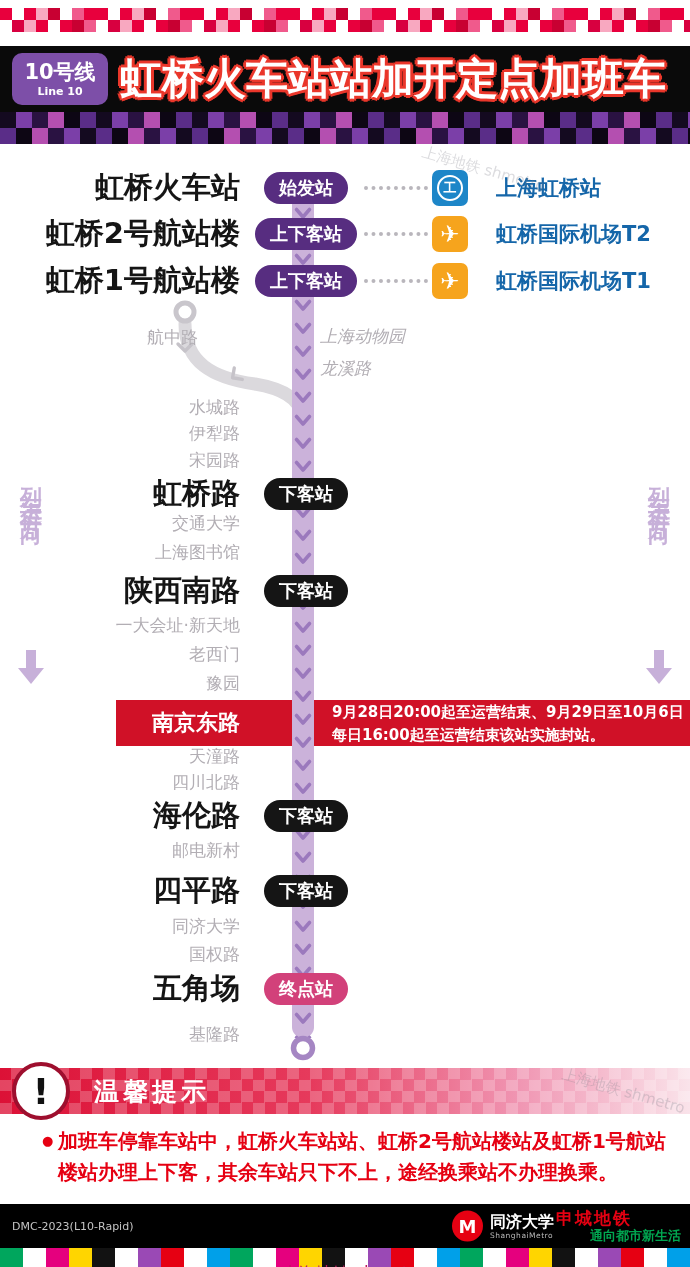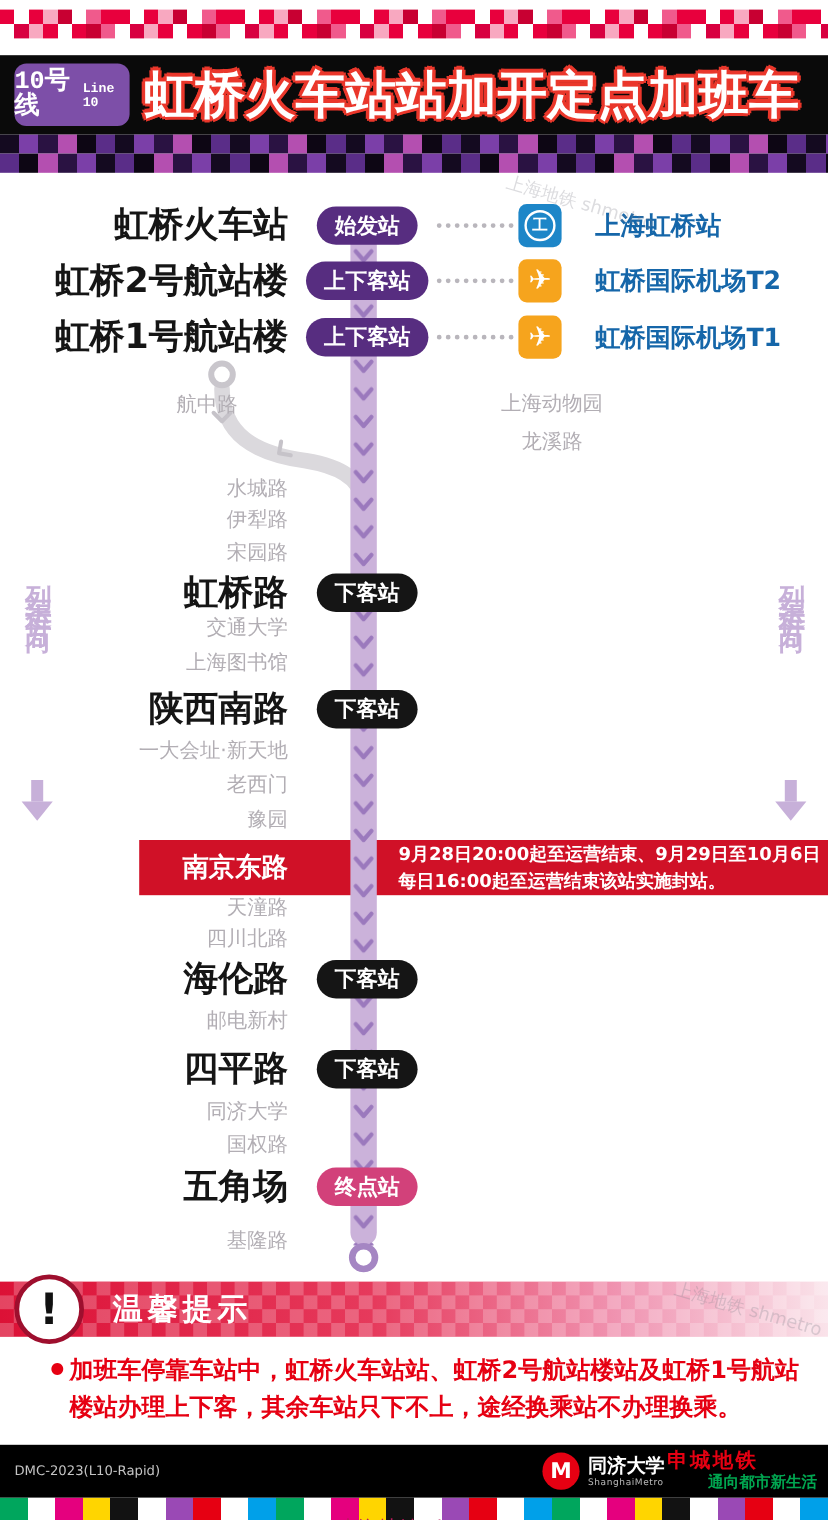--- a/index.html
+++ b/index.html
@@ -12,33 +12,33 @@
   .strip-pink { top:8px; height:24px; }
   .strip-pink .r1 { height:12px; background:repeating-linear-gradient(90deg,#e8003d 0 12px,#ffffff 12px 24px,#e8003d 24px 36px,#f8a8c0 36px 48px,#c80032 48px 60px,#ffffff 60px 72px,#f05a8c 72px 84px,#e8003d 84px 96px); }
   .strip-pink .r2 { height:12px; background:repeating-linear-gradient(90deg,#ffffff 0 12px,#d80040 12px 24px,#f8a8c0 24px 36px,#e8003d 36px 48px,#ffffff 48px 60px,#e8003d 60px 72px,#c80032 72px 84px,#f05a8c 84px 96px); }
   .strip-purple { top:112px; height:32px; }
   .strip-purple .r1 { height:16px; background:repeating-linear-gradient(90deg,#140a20 0 16px,#7b3fa8 16px 32px,#2a1242 32px 48px,#b44fb0 48px 64px,#0d0614 64px 80px,#5a2d88 80px 96px); }
   .strip-purple .r2 { height:16px; background:repeating-linear-gradient(90deg,#5a2d88 0 16px,#0d0614 16px 32px,#b44fb0 32px 48px,#2a1242 48px 64px,#7b3fa8 64px 80px,#140a20 80px 96px); }
   .strip-bottom { top:1248px; height:19px; background:repeating-linear-gradient(90deg,#00a65d 0 23px,#ffffff 23px 46px,#e5007e 46px 69px,#ffd500 69px 92px,#121212 92px 115px,#ffffff 115px 138px,#9a49b5 138px 161px,#e60012 161px 184px,#ffffff 184px 207px,#00a0e9 207px 230px); }
 
   
   .header { position:absolute; left:0; top:46px; width:690px; height:66px; background:#0a0a0a; display:flex; align-items:center; padding:0 12px; gap:12px; }
-  .line-badge { background:#7d4fa8; border-radius:10px; width:96px; height:52px; display:flex; flex-direction:row; align-items:center; justify-content:center; color:#fff; line-height:1; flex:none;font-family:Liberation Mono, monospace; }
+  .line-badge { background:#7d4fa8; border-radius:10px; width:96px; height:52px; display:flex; flex-direction:column; align-items:center; justify-content:center; color:#fff; line-height:1; flex:none; }
   .line-badge .cn { font-size:21px; font-weight:bold; }
   .line-badge .en { font-size:11px; font-weight:bold; margin-top:3px; }
   .title { font-size:42px; font-weight:bold; color:#fff; letter-spacing:0; white-space:nowrap;
     text-shadow:-2px -2px 0 #ea372b,2px -2px 0 #ea372b,-2px 2px 0 #ea372b,2px 2px 0 #ea372b,-3px 0 0 #ea372b,3px 0 0 #ea372b,0 -3px 0 #ea372b,0 3px 0 #ea372b; }
 
   
   .metro-svg { position:absolute; left:0; top:150px; z-index:2; }
 
   
   .st { position:absolute; transform:translateY(-50%); z-index:3; white-space:nowrap; }
   .st.left { left:0; width:240px; text-align:right; }
-  .st.right { left:345px; width:230px; text-align:center; }
+  .st.right { left:320px; width:230px; text-align:left;font-style:italic; }
   .st.major { font-size:29px; font-weight:bold; color:#151515; }
   .st.minor { font-size:17px; color:#b2aeb4; }
 
   .pill { position:absolute; left:306px; transform:translate(-50%,-50%); color:#fff; font-weight:bold; font-size:18px; padding:4px 15px; border-radius:18px; white-space:nowrap; z-index:5; }
   .pill.purple { background:#572d80; }
   .pill.black  { background:#151515; }
   .pill.pink   { background:#d2417a; }
 
   .dots { position:absolute; left:364px; width:64px; border-top:4px dotted #b9b6bc; transform:translateY(-50%); z-index:4; }
   .icn { position:absolute; left:432px; width:36px; height:36px; border-radius:7px; transform:translateY(-50%); display:flex; align-items:center; justify-content:center; z-index:4; }

